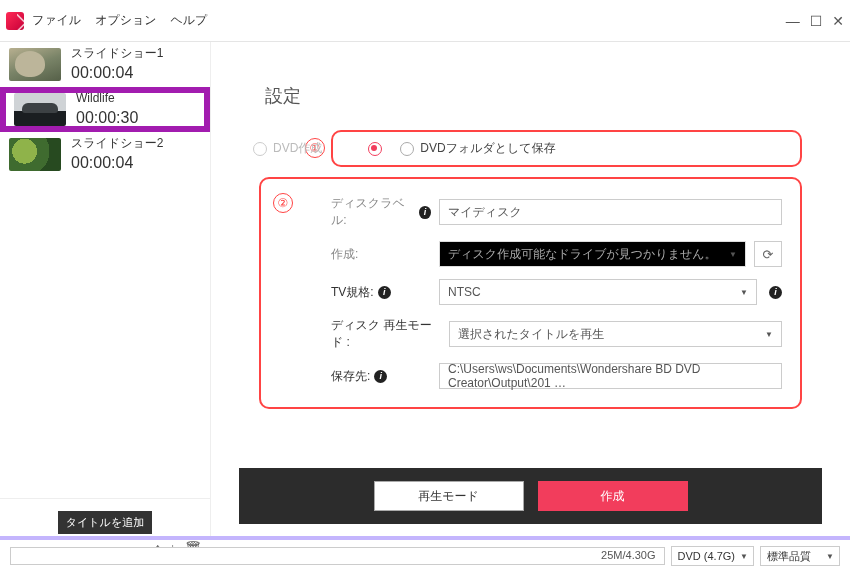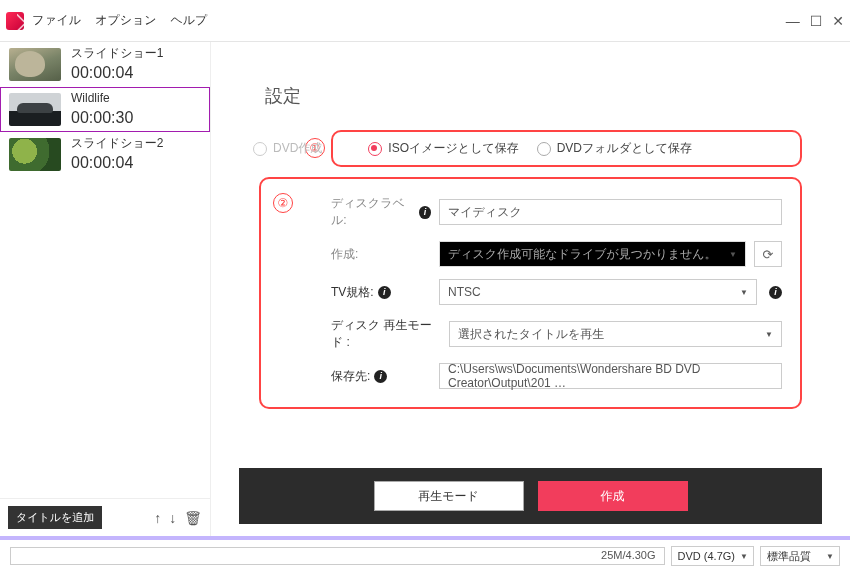--- a/index.html
+++ b/index.html
@@ -7,31 +7,31 @@
   .titlebar { height: 42px; display: flex; align-items: center; padding: 0 6px; border-bottom: 1px solid #e5e5e5; }
   .app-icon { width: 18px; height: 18px; background: linear-gradient(135deg,#ff2a55,#c70039); border-radius: 3px; margin-right: 8px; position: relative; }
   .app-icon::after { content:""; position:absolute; left:4px; top:4px; width:10px; height:10px; border:2px solid rgba(255,255,255,.7); border-left-color:transparent; border-top-color:transparent; transform:rotate(-45deg); border-radius:2px; }
   .menu { display: flex; gap: 14px; }
   .menu-item { cursor: default; }
   .win-controls { margin-left: auto; display: flex; gap: 10px; font-size: 14px; color:#555; }
   .content { display: flex; height: 494px; }
   .sidebar { width: 211px; border-right: 1px solid #eee; display: flex; flex-direction: column; }
   .clips { flex: 1; overflow: auto; }
   .clip { display: flex; align-items: center; padding: 6px 8px; border: 1px solid transparent; height: 45px; gap: 10px; }
-  .clip.selected { border: 1px solid #a21caf; }
+  .clip.selected { border: 6px solid #a21caf; }
   .thumb { width: 52px; height: 33px; background: #6a7f6e; border-radius: 2px; position: relative; overflow: hidden; }
   .thumb.t1 { background: linear-gradient(160deg,#b8b090 0%,#7a8468 50%,#556048 100%); }
   .thumb.t1::after { content:""; position:absolute; left:6px; top:3px; width:30px; height:26px; background:#bcb59a; border-radius:50% 50% 45% 45%; }
   .thumb.t2 { background: linear-gradient(#cfd3d6 0%,#cfd3d6 55%,#1a1e21 55%,#1a1e21 100%); }
   .thumb.t2::after { content:""; position:absolute; left:8px; top:10px; width:36px; height:10px; background:#3c4144; border-radius:6px 6px 3px 3px; }
   .thumb.t3 { background: radial-gradient(circle at 30% 40%,#8fb34a 0 30%,#3f6b2f 30% 60%,#274a20 60% 100%); }
   .clip-info { line-height: 1.4; }
   .clip-title { font-size: 12px; }
   .clip-dur { font-size: 16px; color: #333; }
-  .sidebar-foot { height: 38px; display: flex; align-items: center; padding: 12px 8px; gap: 6px; border-top: 1px solid #eee; }
+  .sidebar-foot { height: 38px; display: flex; align-items: center; padding: 12px 8px; gap: 6px; border-top: 1px solid #eee; flex-direction: column; }
   .add-title { background: #333; color: #fff; font-size: 11px; padding: 4px 8px; }
   .sb-actions { margin-left: auto; display: flex; gap: 8px; font-size: 14px; color: #555; }
   .main { flex: 1; padding: 32px 28px 12px 28px; display:flex; flex-direction:column; }
   .panel { background: #fff; flex:1; display:flex; flex-direction:column; }
   .panel-title { font-size: 18px; margin: 10px 0 22px 26px; color: #555; }
   .radio-row { border: 2px solid #f44; border-radius: 10px; padding: 8px 12px; margin: 0 20px 10px 92px; display: flex; align-items: center; gap: 18px; position: relative; }
   .callout { position: absolute; left: -28px; top: 6px; width: 20px; height: 20px; border: 1.5px solid #f44; border-radius: 50%; color: #f44; font-size: 12px; display: flex; align-items: center; justify-content: center; }
   .radio { display: flex; align-items: center; gap: 6px; font-size: 12px; color: #444; }
   .radio-dot { width: 14px; height: 14px; border: 1.5px solid #aaa; border-radius: 50%; position: relative; }
   .radio.disabled .radio-dot { border-color: #ccc; }
@@ -117,21 +117,20 @@
 
       <div class="radio-row">
         <div class="callout">①</div>
         <label class="radio disabled" style="margin-left:-90px; position:relative; left:-2px;">
           <span class="radio-dot"></span>
           <span>DVD作成</span>
         </label>
         <span style="width:8px;"></span>
         <label class="radio checked">
           <span class="radio-dot"></span>
-          <span>ISOイメージとして保存</span>
         </label>
         <label class="radio">
           <span class="radio-dot"></span>
           <span>DVDフォルダとして保存</span>
         </label>
       </div>
 
       <div class="form-box">
         <div class="callout">②</div>
 

